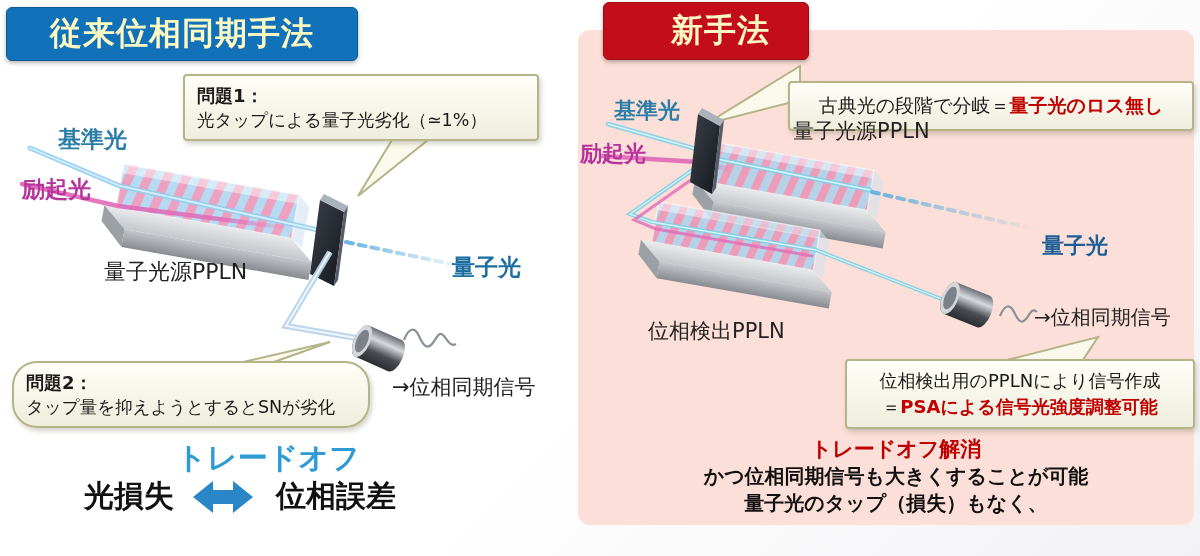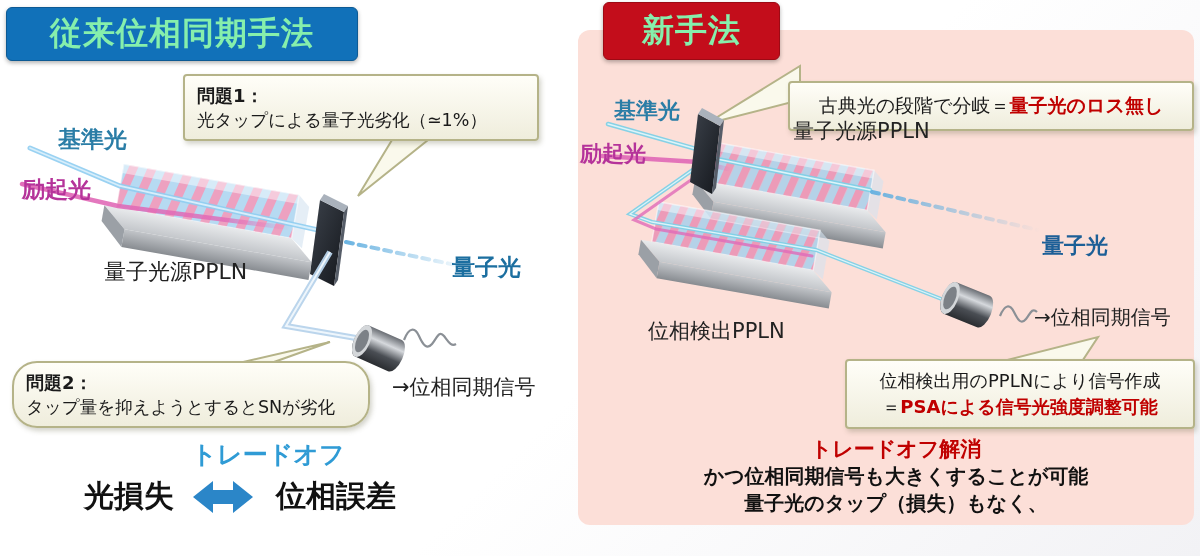--- a/index.html
+++ b/index.html
@@ -10,26 +10,26 @@
     --beam_blue:#8fcdf1; --beam_teal:#7fd0e6; --beam_pink:#e06ab8;
   }
   html,body{margin:0;padding:0;}
   body{font-family:"DejaVu Sans","Liberation Sans",sans-serif;background:#fff;}
   .stage{position:relative;width:1200px;height:556px;overflow:hidden;
          background:linear-gradient(135deg,#ffffff 55%,#f2f2f5 100%);}
   .pink-panel{position:absolute;left:578px;top:30px;width:616px;height:495px;
          background:var(--panel_pink,#fcdfd8);border-radius:12px;}
   svg.art{position:absolute;left:0;top:0;}
   .hdr{position:absolute;display:flex;align-items:center;justify-content:center;
-       color:#86efac;font-weight:bold;border-radius:6px;
+       color:#fef9c3;font-weight:bold;border-radius:6px;
        box-shadow:0 2px 4px rgba(0,0,0,.3);letter-spacing:1px;}
   .hdr-left{left:6px;top:7px;width:350px;height:52px;font-size:32px;
        background:var(--header_blue,#1171b9);border:1px solid #0d5a94;}
   .hdr-right{left:603px;top:2px;width:175px;height:56px;font-size:32px;
-       background:var(--header_red,#c30d1b);border:1px solid #9d0a14;}
+       background:var(--header_red,#c30d1b);border:1px solid #9d0a14;padding-left:29px;}
   .bubble{position:absolute;background:linear-gradient(180deg,#fffef8,#efeddc);
        border:2px solid var(--bubble_border,#b5b388);border-radius:4px;
        box-shadow:2px 3px 5px rgba(110,110,80,.30);padding:7px 12px;color:#1a1a1a;}
   .bubble-title{font-size:18px;font-weight:bold;line-height:25px;}
   .bubble-body{font-size:17.5px;line-height:24px;}
   .callout{text-align:center;}
   .c-black{color:#1a1a1a;}
   .c-red{color:var(--accent_red,#c00000);font-weight:bold;}
   .lbl{position:absolute;white-space:nowrap;color:#222;}
   .l-ref{left:58px;top:124px;font-size:23px;font-weight:600;color:var(--reference_blue);}
@@ -37,21 +37,21 @@
   .l-srcppln-left{left:104px;top:257px;font-size:22px;font-weight:500;}
   .l-quantum-left{left:452px;top:252px;font-size:23px;font-weight:bold;color:var(--quantum_blue);}
   .l-signal-left{left:392px;top:373px;font-size:21px;}
   .r-ref{left:614px;top:96px;font-size:22px;font-weight:600;color:var(--reference_blue);}
   .r-pump{left:580px;top:139px;font-size:22px;font-weight:600;color:var(--pump_magenta);}
   .r-srcppln{left:793px;top:117px;font-size:21px;font-weight:500;}
   .r-detppln{left:648px;top:317px;font-size:21px;font-weight:500;}
   .r-quantum{left:1042px;top:231px;font-size:22px;font-weight:bold;color:var(--quantum_blue_right);}
   .r-signal{left:1034px;top:304px;font-size:20px;}
   .tradeoff{position:absolute;left:118px;top:438px;width:300px;text-align:center;
-       font-size:25px;font-weight:bold;color:var(--tradeoff_blue,#2f9bd5);}
+       font-size:30px;font-weight:bold;color:var(--tradeoff_blue,#2f9bd5);}
   .term{position:absolute;top:476px;font-size:30px;font-weight:800;color:#111;}
   .term-loss{left:84px;} .term-phase{left:276px;}
   .conclusion{position:absolute;left:598px;top:436px;width:596px;text-align:center;line-height:27px;font-family:Liberation Serif, serif;}
   .conclusion .title{font-size:21px;font-weight:800;color:var(--accent_red,#c00000);}
   .conclusion .line{font-size:20px;font-weight:800;color:#111;}
 </style>
 </head>
 <body>
 
 <div class="stage">

